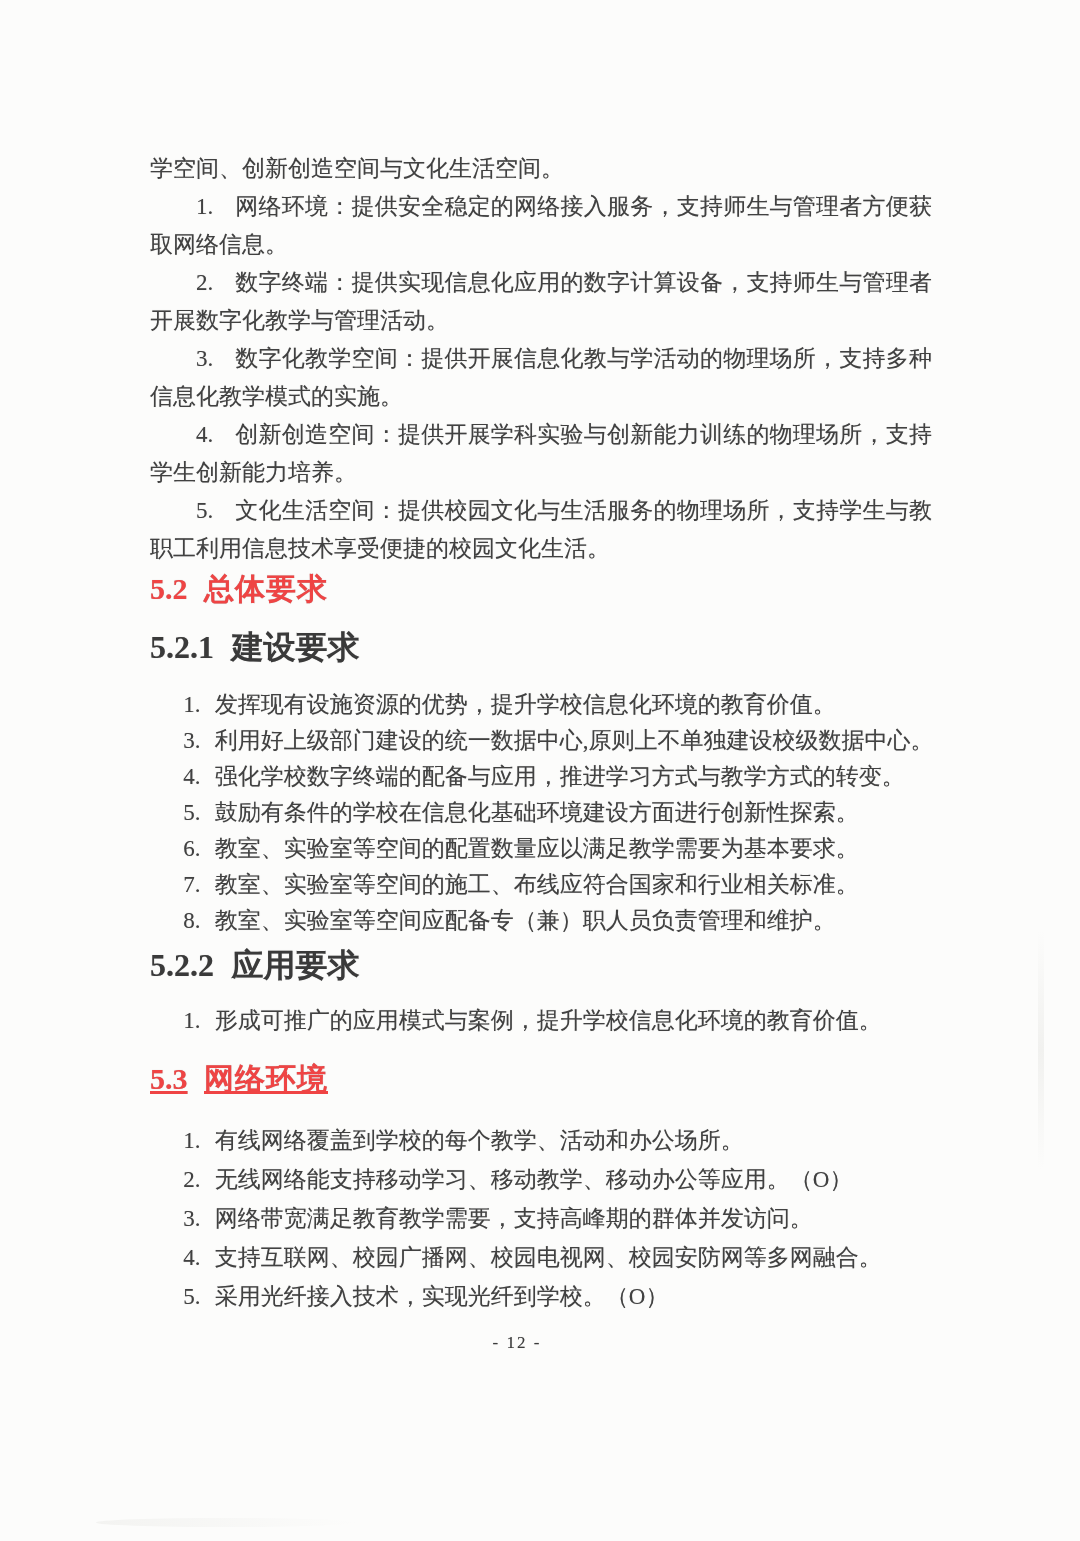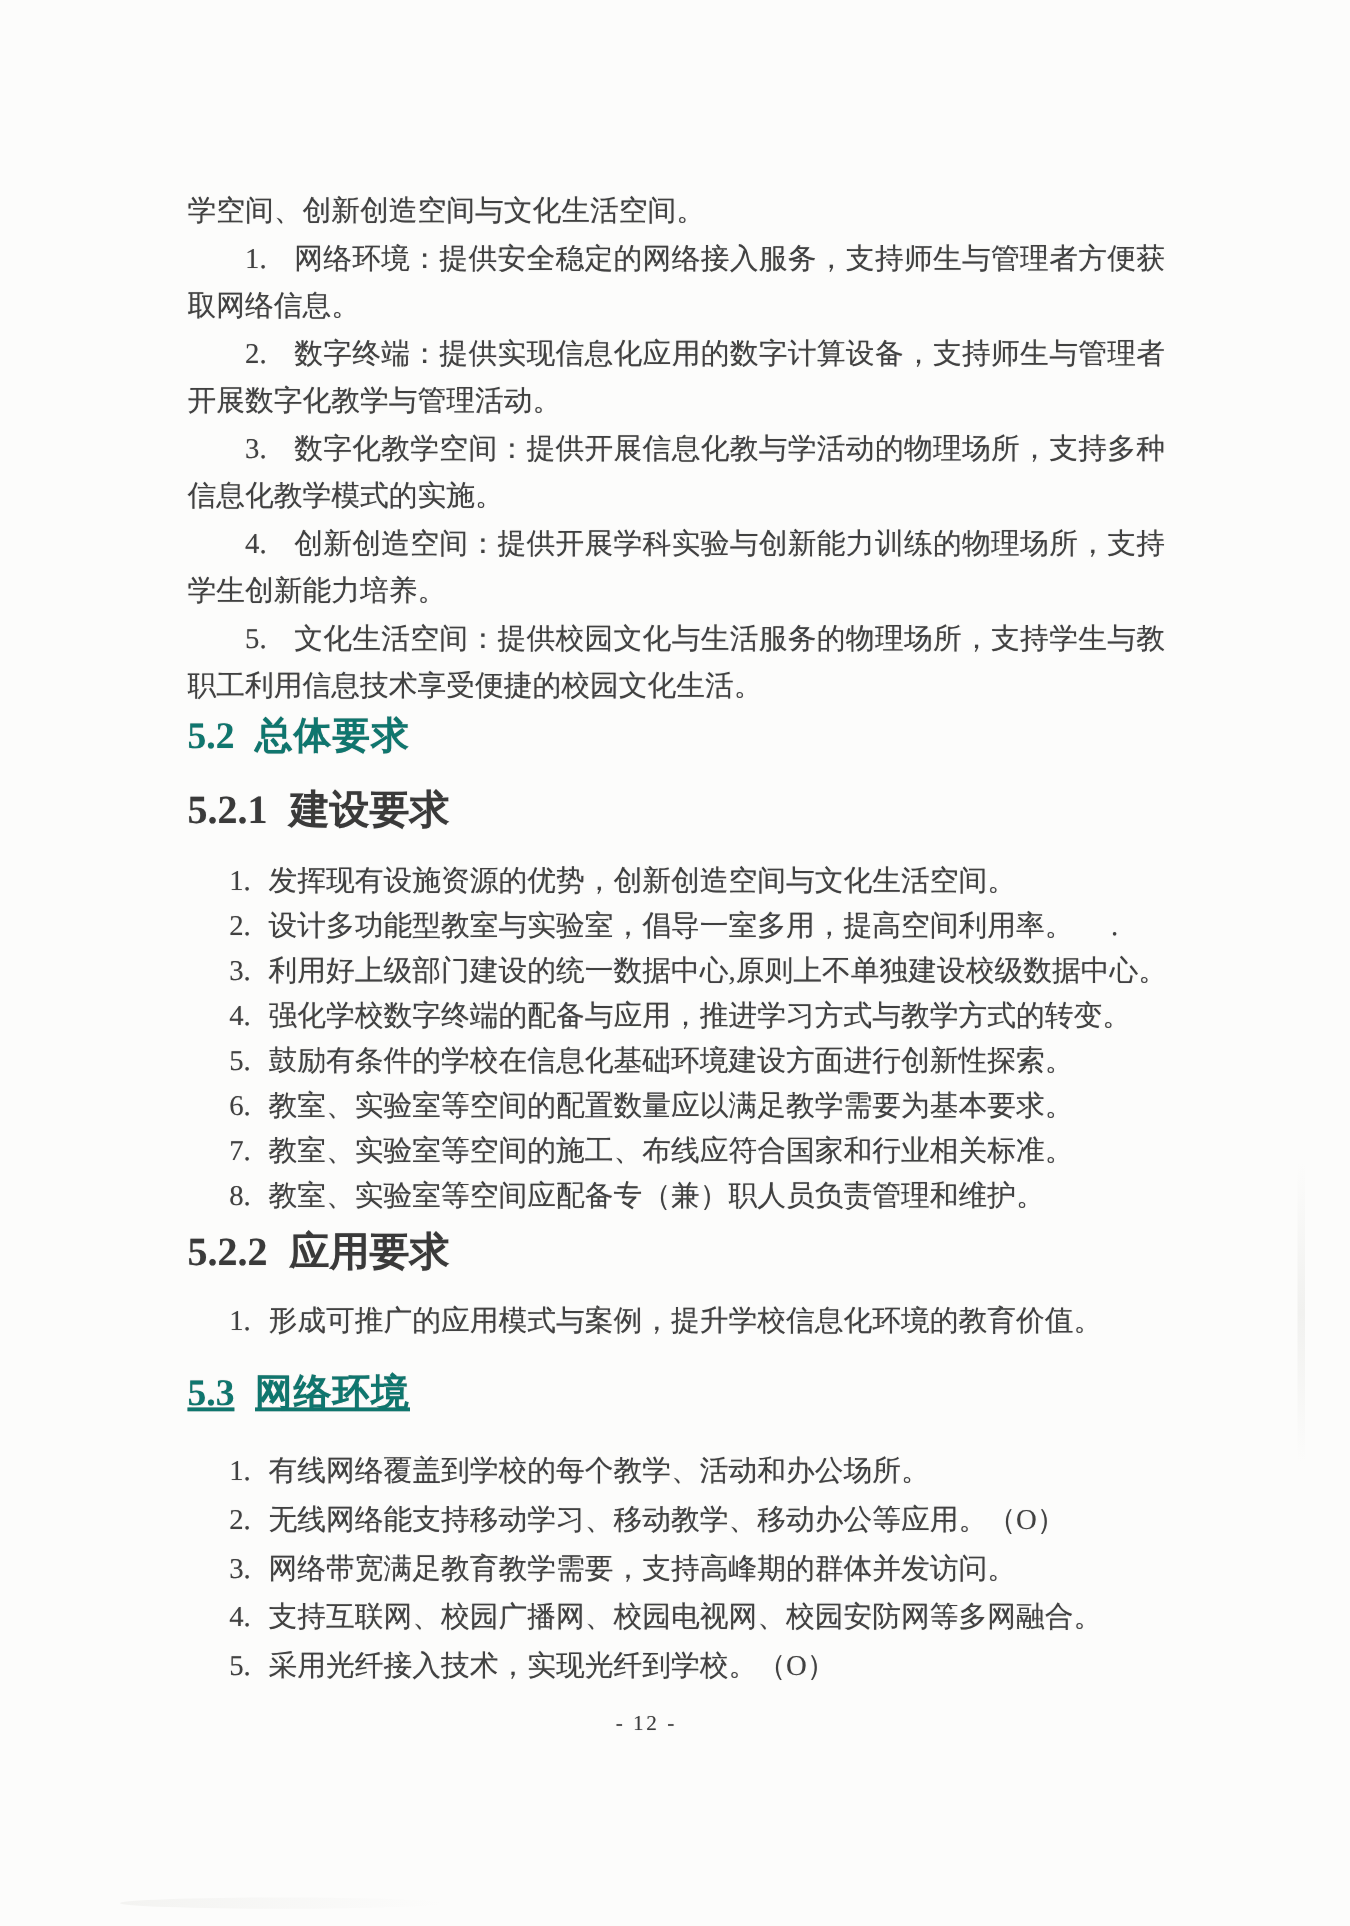--- a/index.html
+++ b/index.html
@@ -17,21 +17,21 @@
   .content{
     position:absolute;left:150px;top:150px;width:782px;
     font-size:23px;
   }
   
   p.cont{margin:0;line-height:38px;text-align:justify;}
   p.numpara{margin:0;line-height:38px;text-align:justify;text-indent:2em;}
   p.numpara .num{margin-right:0.95em;}
   
   h2.sec{
-    margin:0;line-height:42px;font-size:30px;font-weight:bold;color:#0f766e;
+    margin:0;line-height:42px;font-size:30px;font-weight:bold;color:#ef4444;
     font-family:"Liberation Sans","DejaVu Sans",sans-serif;
     letter-spacing:1px;
   }
   h2.sec .hnum{
     font-family:"Liberation Serif","DejaVu Serif",serif;
     font-weight:600;margin-right:0.55em;letter-spacing:0;
   }
   h2#h52{margin-top:0;}
   h2#h53{margin-top:19px;text-decoration:underline;}
   
@@ -86,22 +86,21 @@
     <p class="numpara"><span class="num">2.</span><span>数字终端：提供实现信息化应用的数字计算设备，支持师生与管理者开展数字化教学与管理活动。</span></p>
     <p class="numpara"><span class="num">3.</span><span>数字化教学空间：提供开展信息化教与学活动的物理场所，支持多种信息化教学模式的实施。</span></p>
     <p class="numpara"><span class="num">4.</span><span>创新创造空间：提供开展学科实验与创新能力训练的物理场所，支持学生创新能力培养。</span></p>
     <p class="numpara"><span class="num">5.</span><span>文化生活空间：提供校园文化与生活服务的物理场所，支持学生与教职工利用信息技术享受便捷的校园文化生活。</span></p>
 
     <h2 class="sec" id="h52"><span class="hnum">5.2</span><span>总体要求</span></h2>
 
     <h3 class="sub" id="h521"><span class="hnum">5.2.1</span><span>建设要求</span></h3>
 
     <ul class="nlist" id="list521">
-      <li><span class="num">1.</span><span>发挥现有设施资源的优势，创新创造空间与文化生活空间。</span></li>
-      <li><span class="num">2.</span><span>设计多功能型教室与实验室，倡导一室多用，提高空间利用率。</span><span class="stray">.</span></li>
+      <li><span class="num">1.</span><span>发挥现有设施资源的优势，提升学校信息化环境的教育价值。</span></li>
       <li><span class="num">3.</span><span>利用好上级部门建设的统一数据中心,原则上不单独建设校级数据中心。</span></li>
       <li><span class="num">4.</span><span>强化学校数字终端的配备与应用，推进学习方式与教学方式的转变。</span></li>
       <li><span class="num">5.</span><span>鼓励有条件的学校在信息化基础环境建设方面进行创新性探索。</span></li>
       <li><span class="num">6.</span><span>教室、实验室等空间的配置数量应以满足教学需要为基本要求。</span></li>
       <li><span class="num">7.</span><span>教室、实验室等空间的施工、布线应符合国家和行业相关标准。</span></li>
       <li><span class="num">8.</span><span>教室、实验室等空间应配备专（兼）职人员负责管理和维护。</span></li>
     </ul>
 
     <h3 class="sub" id="h522"><span class="hnum">5.2.2</span><span>应用要求</span></h3>
 

